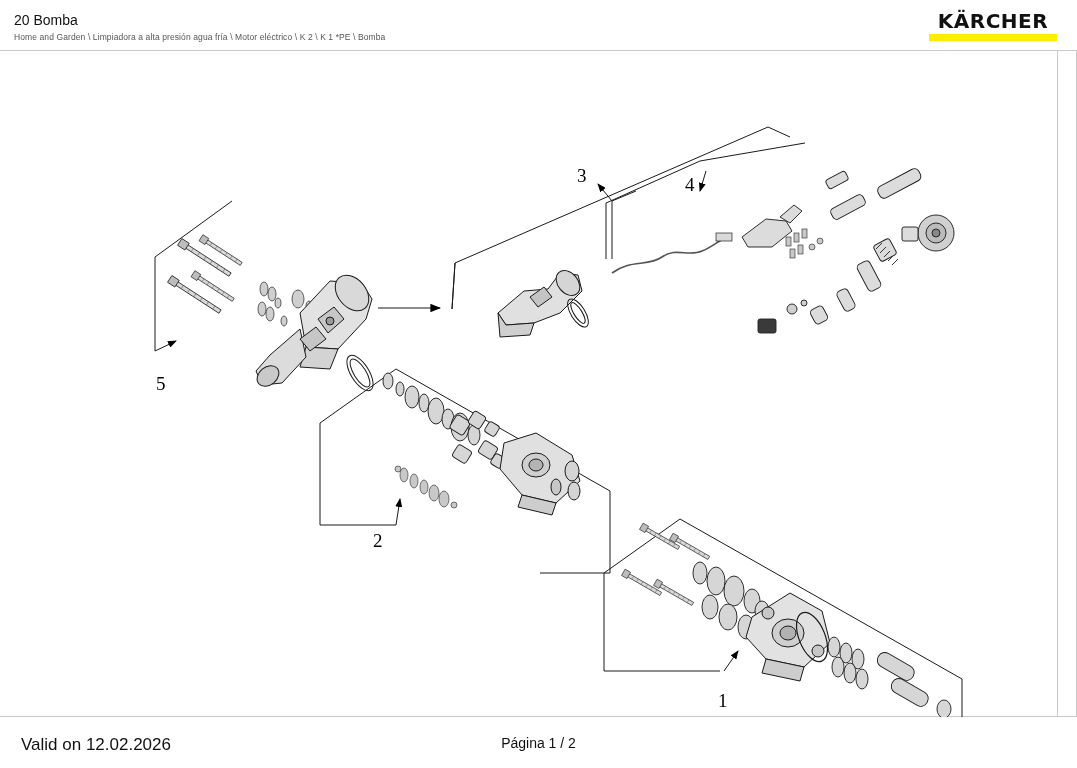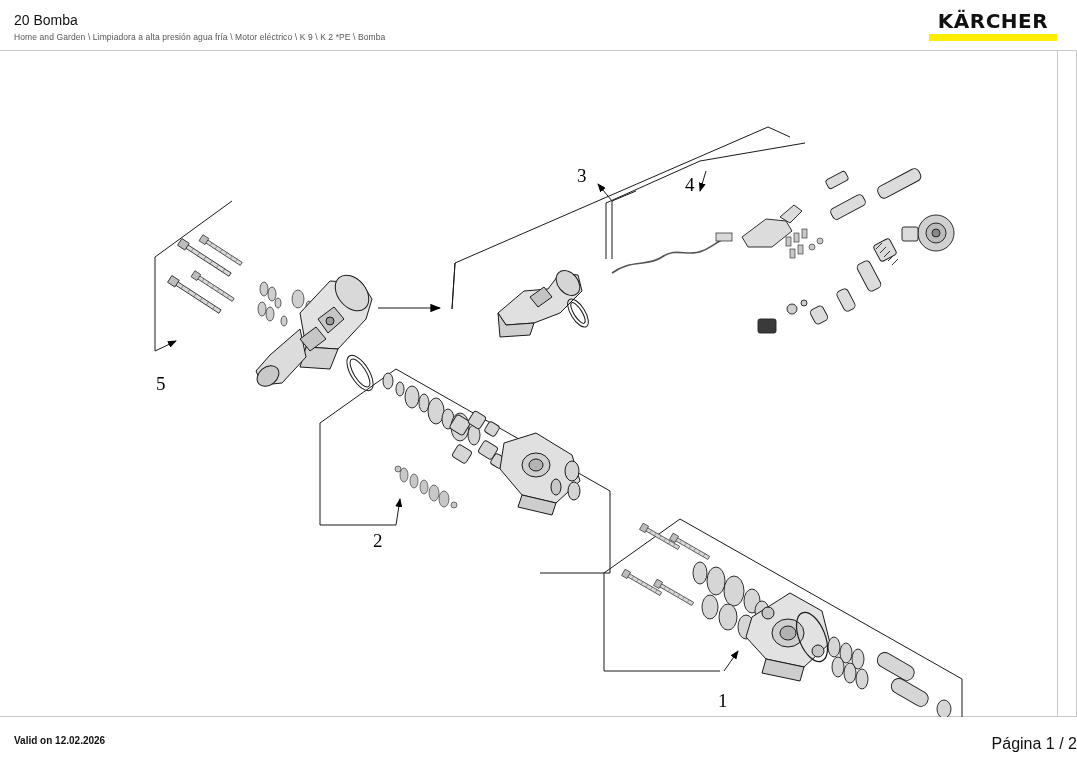--- a/index.html
+++ b/index.html
@@ -113,44 +113,43 @@
   
   .footer {
     position: absolute;
     left: 0;
     top: 725px;
     width: 1077px;
     height: 43px;
   }
   .footer-left {
     position: absolute;
-    left: 14px;
+    left: 21px;
     top: 10px;
-    font-size: 10px;
+    font-size: 17px;
     color: #111;
-    font-weight: bold;
   }
   .footer-center {
     position: absolute;
     left: 0;
     top: 10px;
     width: 1077px;
-    text-align: right;
-    font-size: 16px;
+    text-align: center;
+    font-size: 14px;
     color: #111;
   }
 </style>
 </head>
 <body>
 
 <div class="page">
 
   <div class="header">
     <div class="header-title">20 Bomba</div>
-    <div class="header-breadcrumb">Home and Garden \ Limpiadora a alta presión agua fría \ Motor eléctrico \ K 9 \ K 2 *PE \ Bomba</div>
+    <div class="header-breadcrumb">Home and Garden \ Limpiadora a alta presión agua fría \ Motor eléctrico \ K 2 \ K 1 *PE \ Bomba</div>
     <div class="brand">
       <div class="brand-word">KÄRCHER</div>
       <div class="brand-bar"></div>
     </div>
   </div>
   <div class="header-rule"></div>
 
   <div class="frame">
     <div class="frame-inner-right"></div>
 

